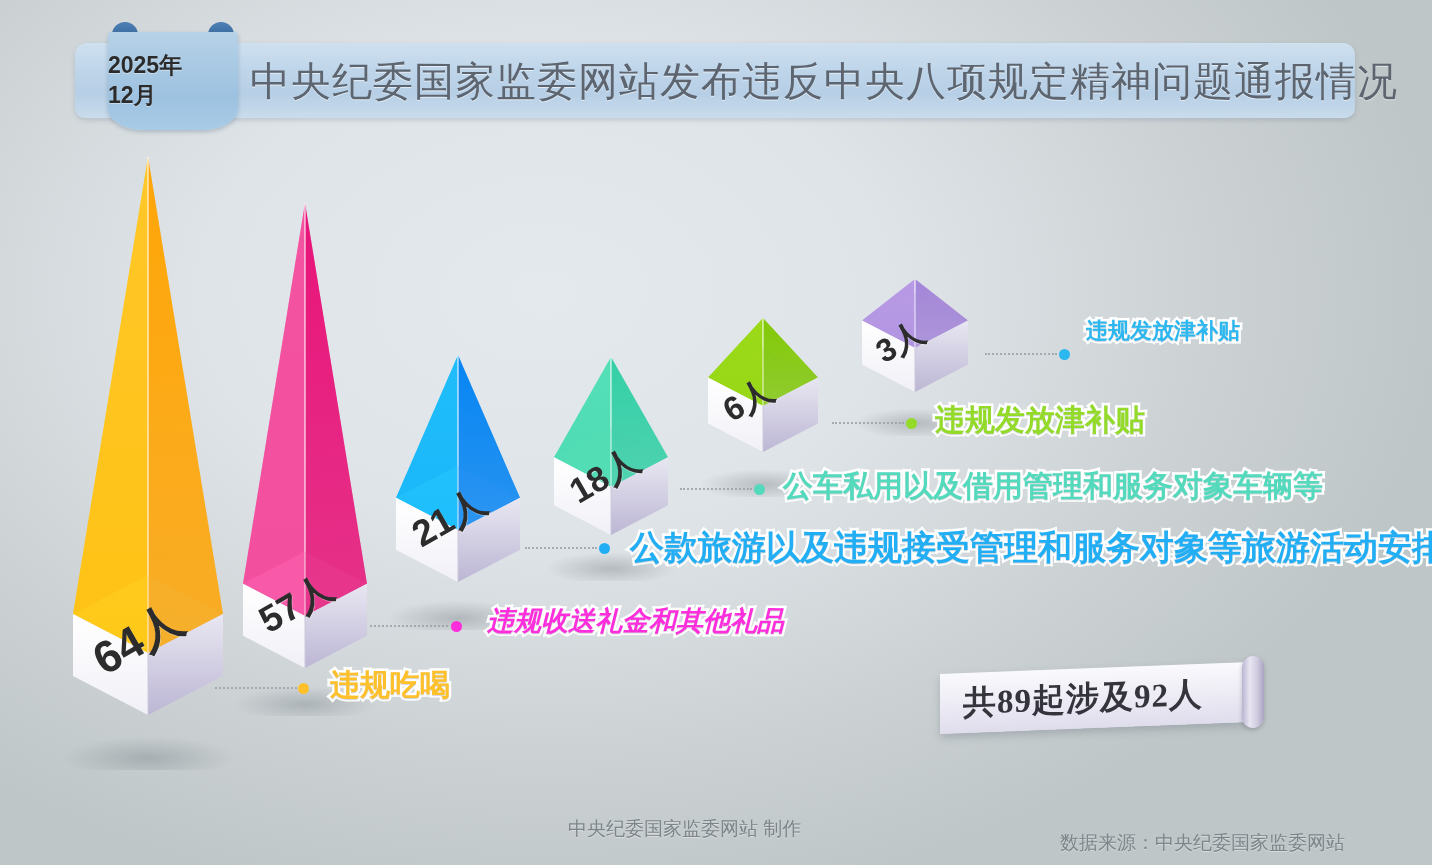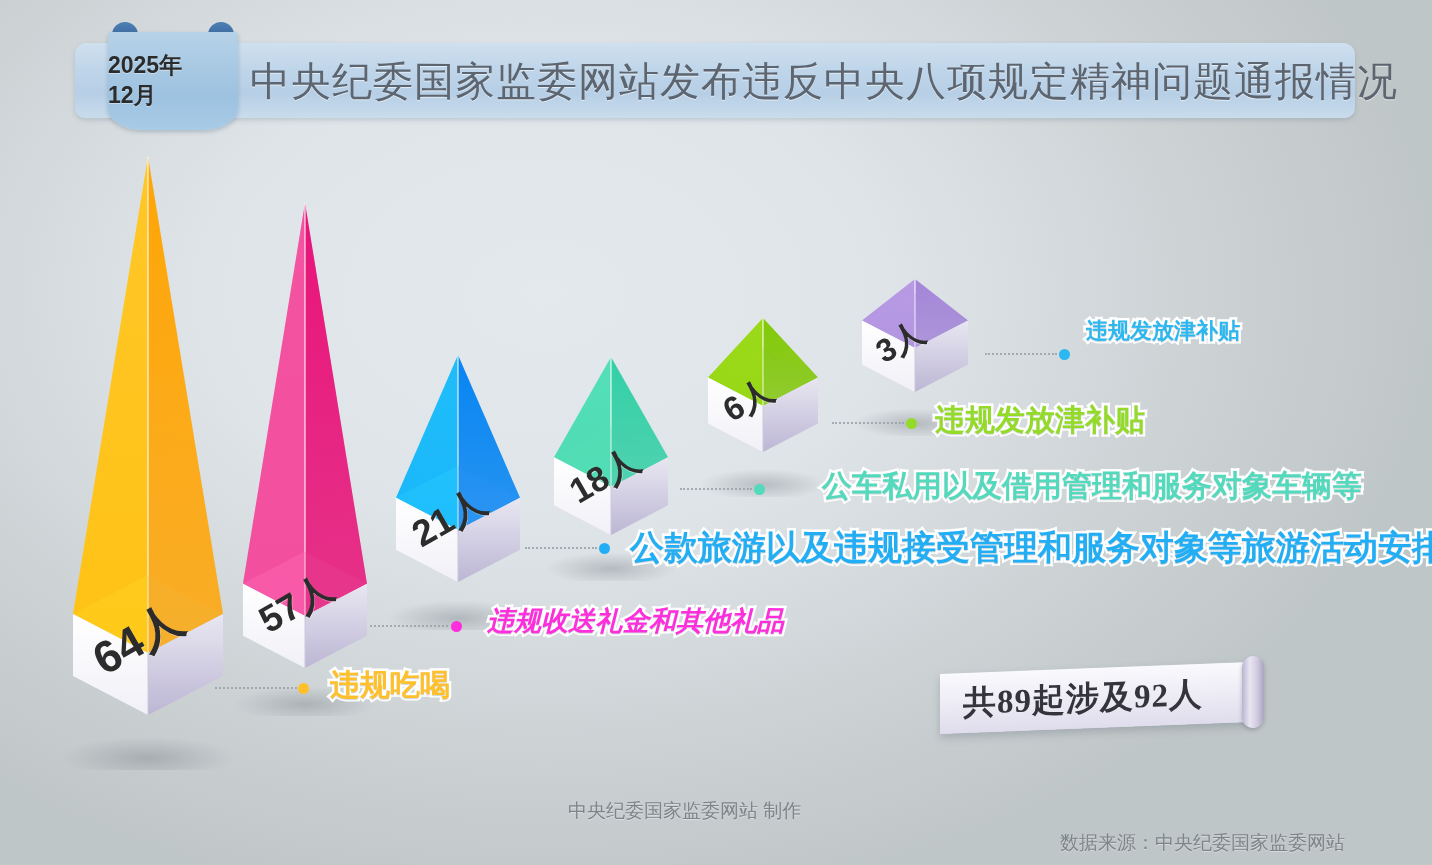--- a/index.html
+++ b/index.html
@@ -81,21 +81,21 @@
   #summary .roll{
     position:absolute;right:-14px;top:-6px;width:22px;height:72px;border-radius:11px;
     background:linear-gradient(90deg,#b9b4d0 0%,#e8e5f2 35%,#cfcade 70%,#a9a3c2 100%);
     box-shadow:0 2px 4px rgba(80,85,100,.35);
   }
   
   .foot{
     position:absolute;font-size:19px;color:#7d858b;white-space:nowrap;
     text-shadow:0 1px 0 rgba(255,255,255,.35);
   }
-  #foot-left{left:568px;top:798px;}
+  #foot-left{left:568px;top:816px;}
   #foot-right{left:1060px;top:798px;margin-top:32px;}
 </style>
 </head>
 <body>
 
 <div id="stage">
 
   <div id="header"></div>
 
   <div id="cal-tab">
@@ -394,21 +394,21 @@
       <div class="dot" style="left: 298px; top: 683px; background: rgb(255, 192, 42);"></div>
       <div class="lbl" style="left: 330px; top: 665.4px; font-size: 30px; color: rgb(255, 192, 42);">违规吃喝</div>
       <div class="lead" style="left: 370px; top: 625px; width: 78px;"></div>
       <div class="dot" style="left: 451px; top: 621px; background: rgb(255, 46, 220);"></div>
       <div class="lbl" style="left: 487px; top: 603.4px; font-size: 27px; color: rgb(255, 46, 220); font-style: italic;">违规收送礼金和其他礼品</div>
       <div class="lead" style="left: 525px; top: 547px; width: 72px;"></div>
       <div class="dot" style="left: 599px; top: 543px; background: rgb(34, 174, 245);"></div>
       <div class="lbl" style="left: 630px; top: 525.4px; font-size: 34px; color: rgb(34, 174, 245);">公款旅游以及违规接受管理和服务对象等旅游活动安排</div>
       <div class="lead" style="left: 680px; top: 488px; width: 72px;"></div>
       <div class="dot" style="left: 754px; top: 484px; background: rgb(83, 217, 188);"></div>
-      <div class="lbl" style="left: 783px; top: 466.4px; font-size: 30px; color: rgb(83, 217, 188); margin-left: 39px;">公车私用以及借用管理和服务对象车辆等</div>
+      <div class="lbl" style="left: 783px; top: 466.4px; font-size: 30px; color: rgb(83, 217, 188);">公车私用以及借用管理和服务对象车辆等</div>
       <div class="lead" style="left: 832px; top: 422px; width: 72px;"></div>
       <div class="dot" style="left: 906px; top: 418px; background: rgb(147, 219, 40);"></div>
       <div class="lbl" style="left: 935px; top: 400.4px; font-size: 30px; color: rgb(147, 219, 40);">违规发放津补贴</div>
       <div class="lead" style="left: 985px; top: 353px; width: 72px;"></div>
       <div class="dot" style="left: 1059px; top: 349px; background: rgb(43, 183, 240);"></div>
       <div class="lbl" style="left: 1086px; top: 316px; font-size: 22px; color: rgb(43, 183, 240);">违规发放津补贴</div>
     </div>
 
   <div id="summary">
     <div class="stxt">共89起涉及92人</div>

